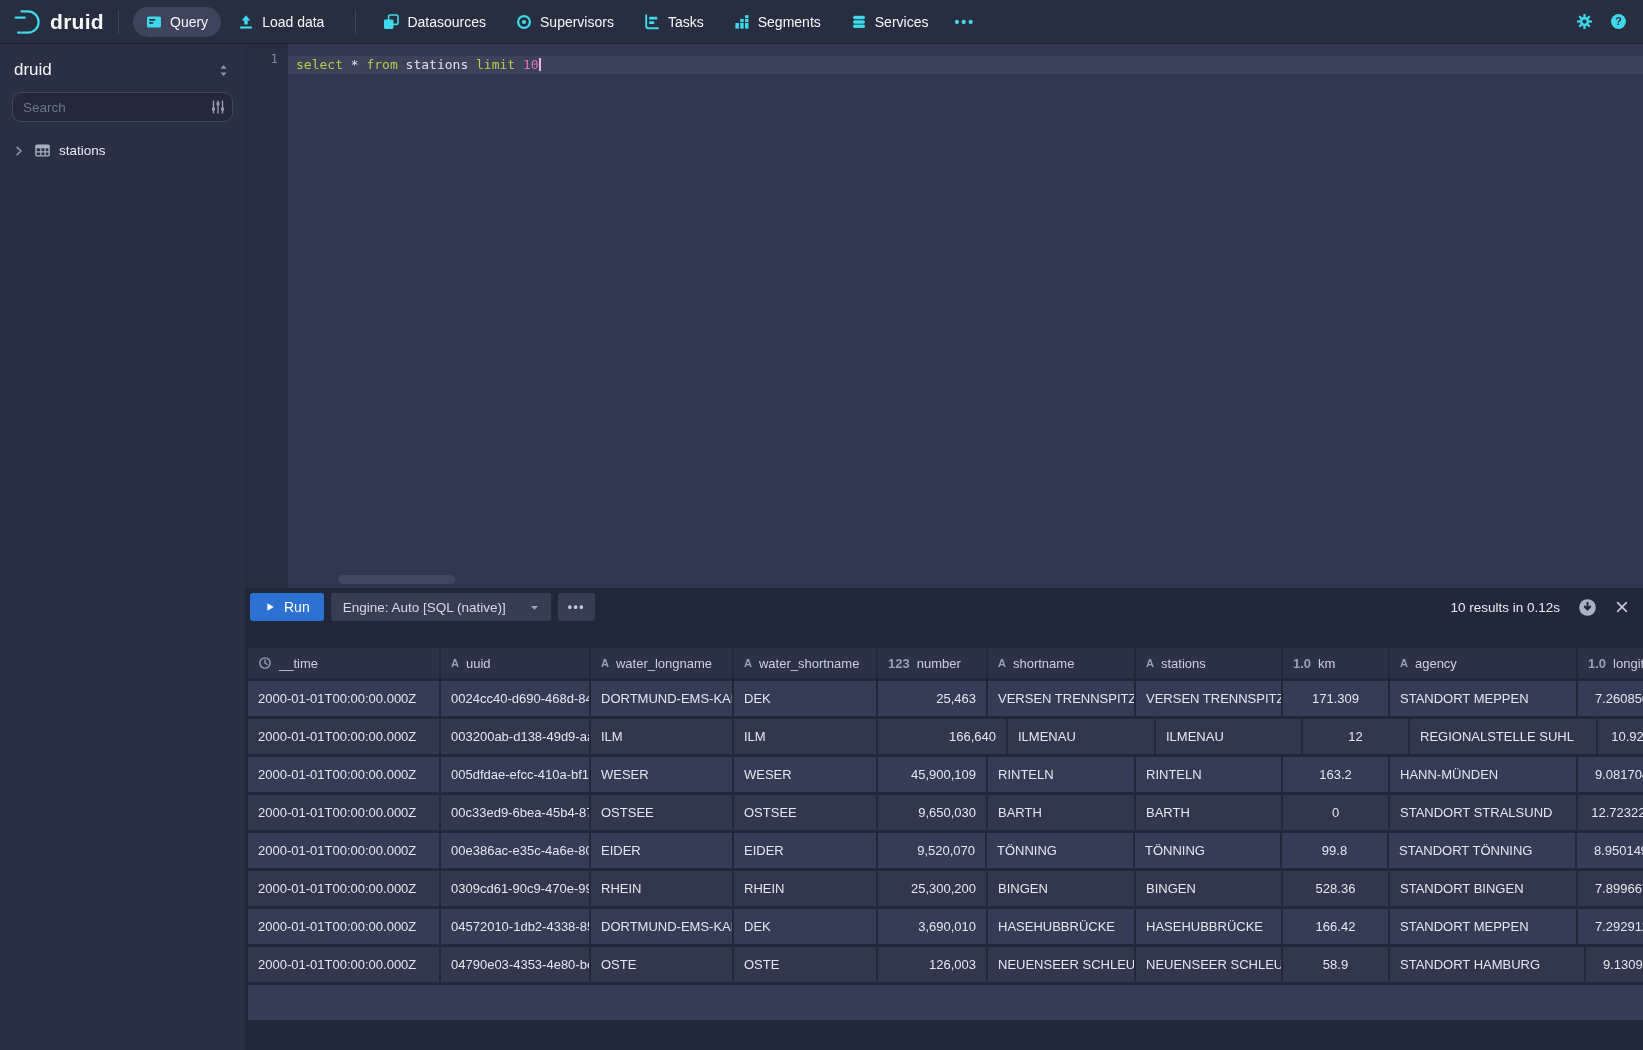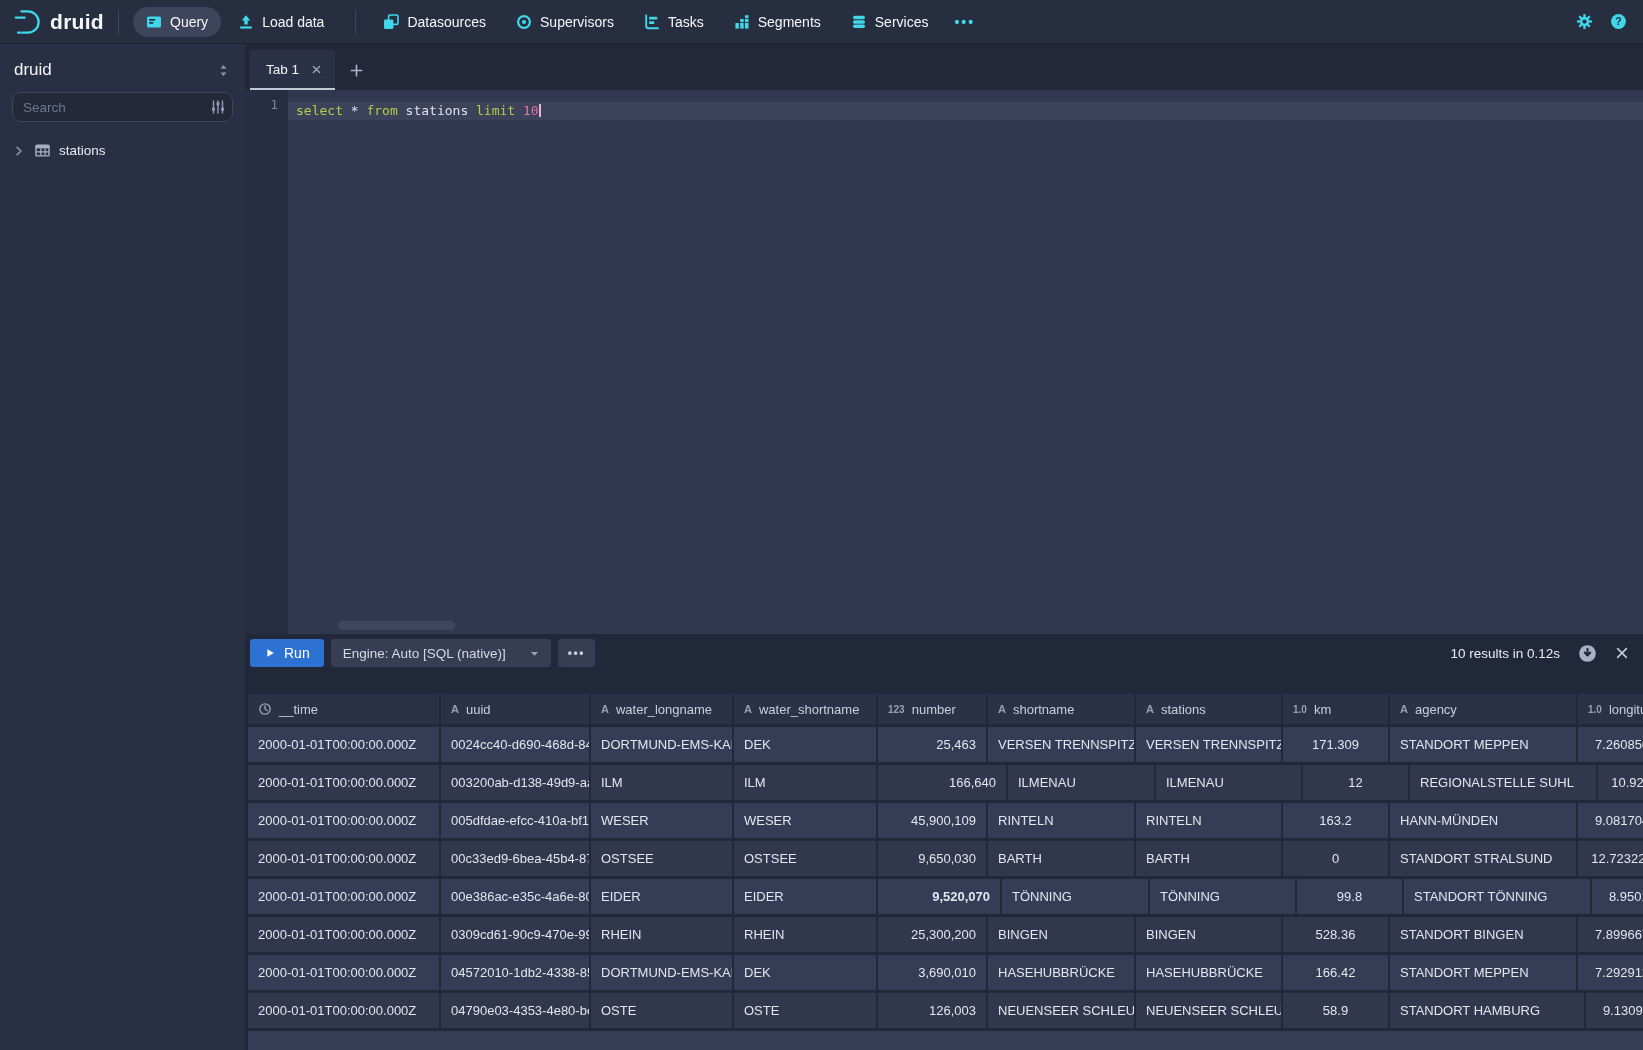--- a/index.html
+++ b/index.html
@@ -76,21 +76,21 @@
   .run-status .icon{display:flex;cursor:pointer;}
   .dl-icon{color:#a9b1c4;}
   .x-icon{color:#c6cddc;}
 
   
   .results{flex:1;overflow:hidden;padding:22px 0 0 3px;box-sizing:border-box;position:relative;}
   .rt-header{display:flex;margin-bottom:3px;}
   .rt-cell{flex:none;box-sizing:border-box;display:flex;align-items:center;padding:0 10px;
     border-right:2px solid #212839;overflow:hidden;white-space:nowrap;}
   .rt-th{height:30px;background:#2b3147;color:#c9d0dd;font-size:13px;gap:7px;cursor:pointer;}
-  .type-glyph{font-size:10px;font-weight:bold;color:#97a0b5;letter-spacing:0;flex:none;}
+  .type-glyph{font-size:13px;font-weight:bold;color:#97a0b5;letter-spacing:0;flex:none;}
   .type-glyph.str{font-size:11px;}
   .rt-th .icon{color:#97a0b5;display:flex;flex:none;}
   .rt-row{display:flex;margin-bottom:3px;}
   .rt-td{height:35px;color:#e2e6ee;font-size:13px;cursor:pointer;}
   .rt-row.odd .rt-td{background:#353c55;}
   .rt-row.even .rt-td{background:#31374d;}
   .align-right{justify-content:flex-end;}
   .align-center{justify-content:center;}
   .rt-row.partial{height:35px;background:#353c55;width:1476px;}
 </style>
@@ -254,35 +254,20 @@
               <path d="M6.2 5.7 V13.4 M10.8 5.7 V13.4 M1 9.5 H15" stroke="currentColor" stroke-width="1.3"></path>
             </svg>
           </span>
           <span>stations</span>
         </div>
       </div>
   </div>
 
   <div class="main">
 
-    <div class="tabstrip">
-      <div class="tab">
-        <span>Tab 1</span>
-        <span class="tab-close">
-          <svg width="11" height="11" viewBox="0 0 16 16">
-              <path d="M3.5 3.5 L12.5 12.5 M12.5 3.5 L3.5 12.5" stroke="currentColor" stroke-width="2" stroke-linecap="round"></path>
-            </svg>
-        </span>
-      </div>
-      <div class="add-tab">
-        <svg width="15" height="15" viewBox="0 0 16 16">
-            <path d="M8 2.5 V13.5 M2.5 8 H13.5" stroke="currentColor" stroke-width="1.8" stroke-linecap="round"></path>
-          </svg>
-      </div>
-    </div>
 
     <div class="editor">
       <div class="gutter">
           <div>1</div>
         </div>
       <div class="codearea">
           <div class="code-line active"><span class="tk-keyword">select</span><span class="tk-plain"> </span><span class="tk-operator">*</span><span class="tk-plain"> </span><span class="tk-keyword">from</span><span class="tk-plain"> </span><span class="tk-plain">stations</span><span class="tk-plain"> </span><span class="tk-keyword">limit</span><span class="tk-plain"> </span><span class="tk-number">10</span><span class="caret"></span></div>
         <div class="h-scroll-thumb"></div>
       </div>
     </div>
@@ -416,21 +401,21 @@
             <div class="rt-cell rt-td align-left" style="width: 147px;">BARTH</div>
             <div class="rt-cell rt-td align-center" style="width: 107px;">0</div>
             <div class="rt-cell rt-td align-left" style="width: 188px;">STANDORT STRALSUND</div>
             <div class="rt-cell rt-td align-center" style="width: 90px;">12.723226</div>
           </div>
           <div class="rt-row odd">
             <div class="rt-cell rt-td align-left" style="width: 193px;">2000-01-01T00:00:00.000Z</div>
             <div class="rt-cell rt-td align-left" style="width: 150px;">00e386ac-e35c-4a6e-80</div>
             <div class="rt-cell rt-td align-left" style="width: 143px;">EIDER</div>
             <div class="rt-cell rt-td align-left" style="width: 144px;">EIDER</div>
-            <div class="rt-cell rt-td align-right" style="width: 124px; font-weight: bold;">9,520,070</div>
+            <div class="rt-cell rt-td align-right" style="width: 109px;">9,520,070</div>
             <div class="rt-cell rt-td align-left" style="width: 148px;">TÖNNING</div>
             <div class="rt-cell rt-td align-left" style="width: 147px;">TÖNNING</div>
             <div class="rt-cell rt-td align-center" style="width: 107px;">99.8</div>
             <div class="rt-cell rt-td align-left" style="width: 188px;">STANDORT TÖNNING</div>
             <div class="rt-cell rt-td align-center" style="width: 90px;">8.950149</div>
           </div>
           <div class="rt-row even">
             <div class="rt-cell rt-td align-left" style="width: 193px;">2000-01-01T00:00:00.000Z</div>
             <div class="rt-cell rt-td align-left" style="width: 150px;">0309cd61-90c9-470e-99</div>
             <div class="rt-cell rt-td align-left" style="width: 143px;">RHEIN</div>

